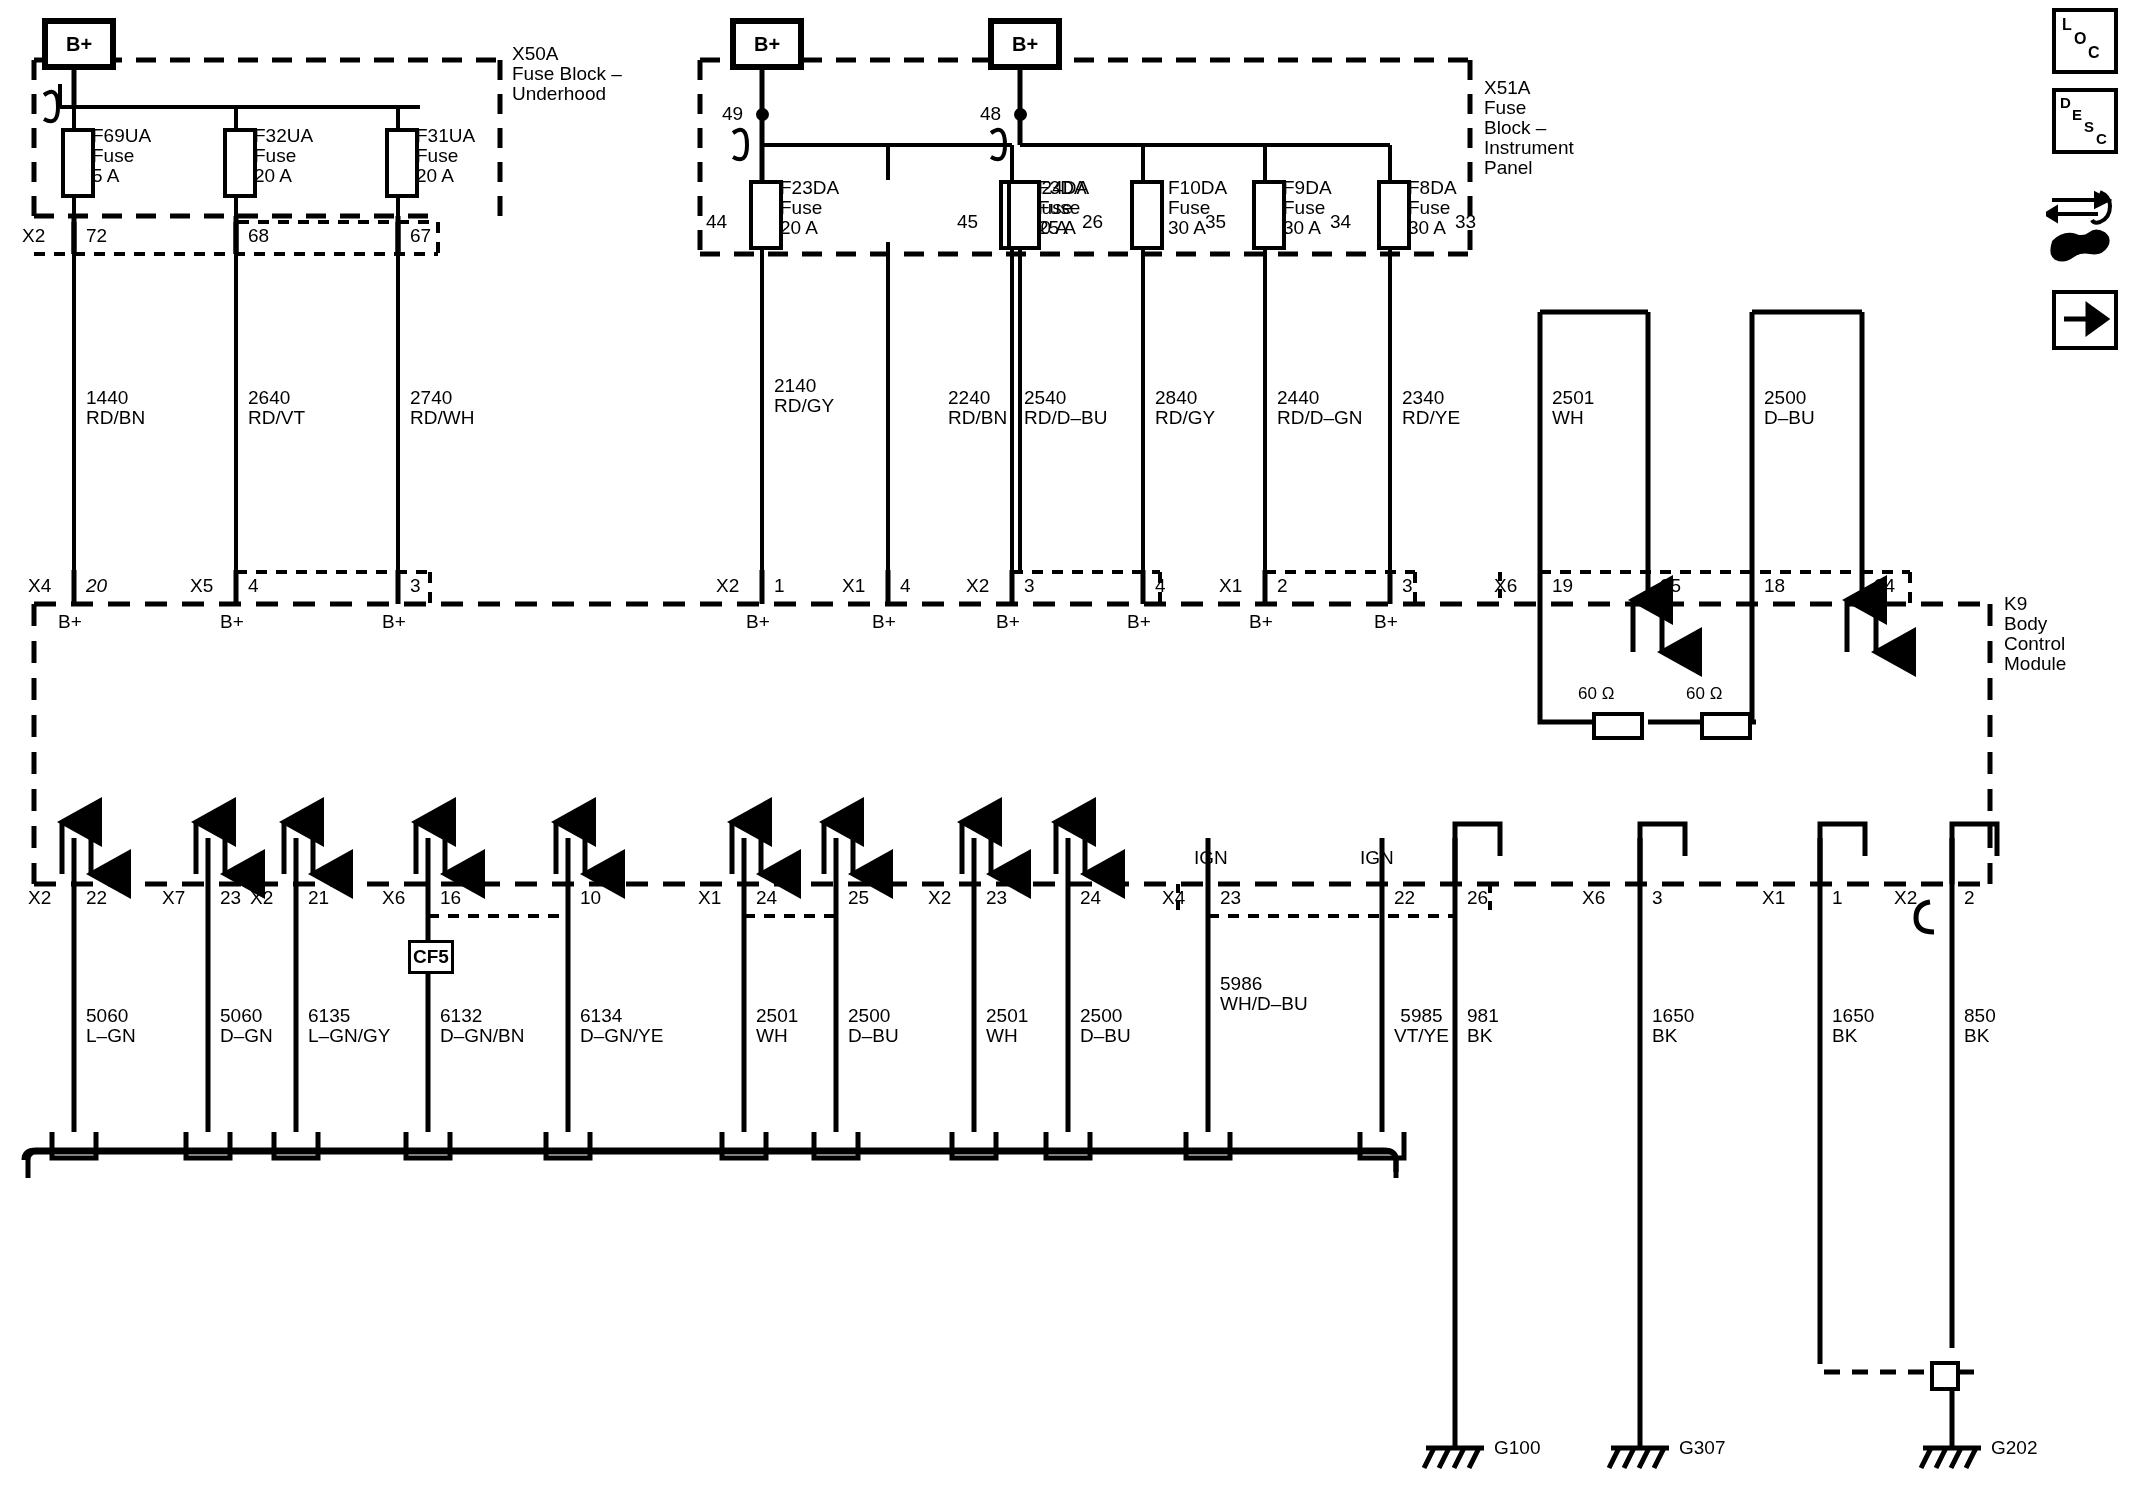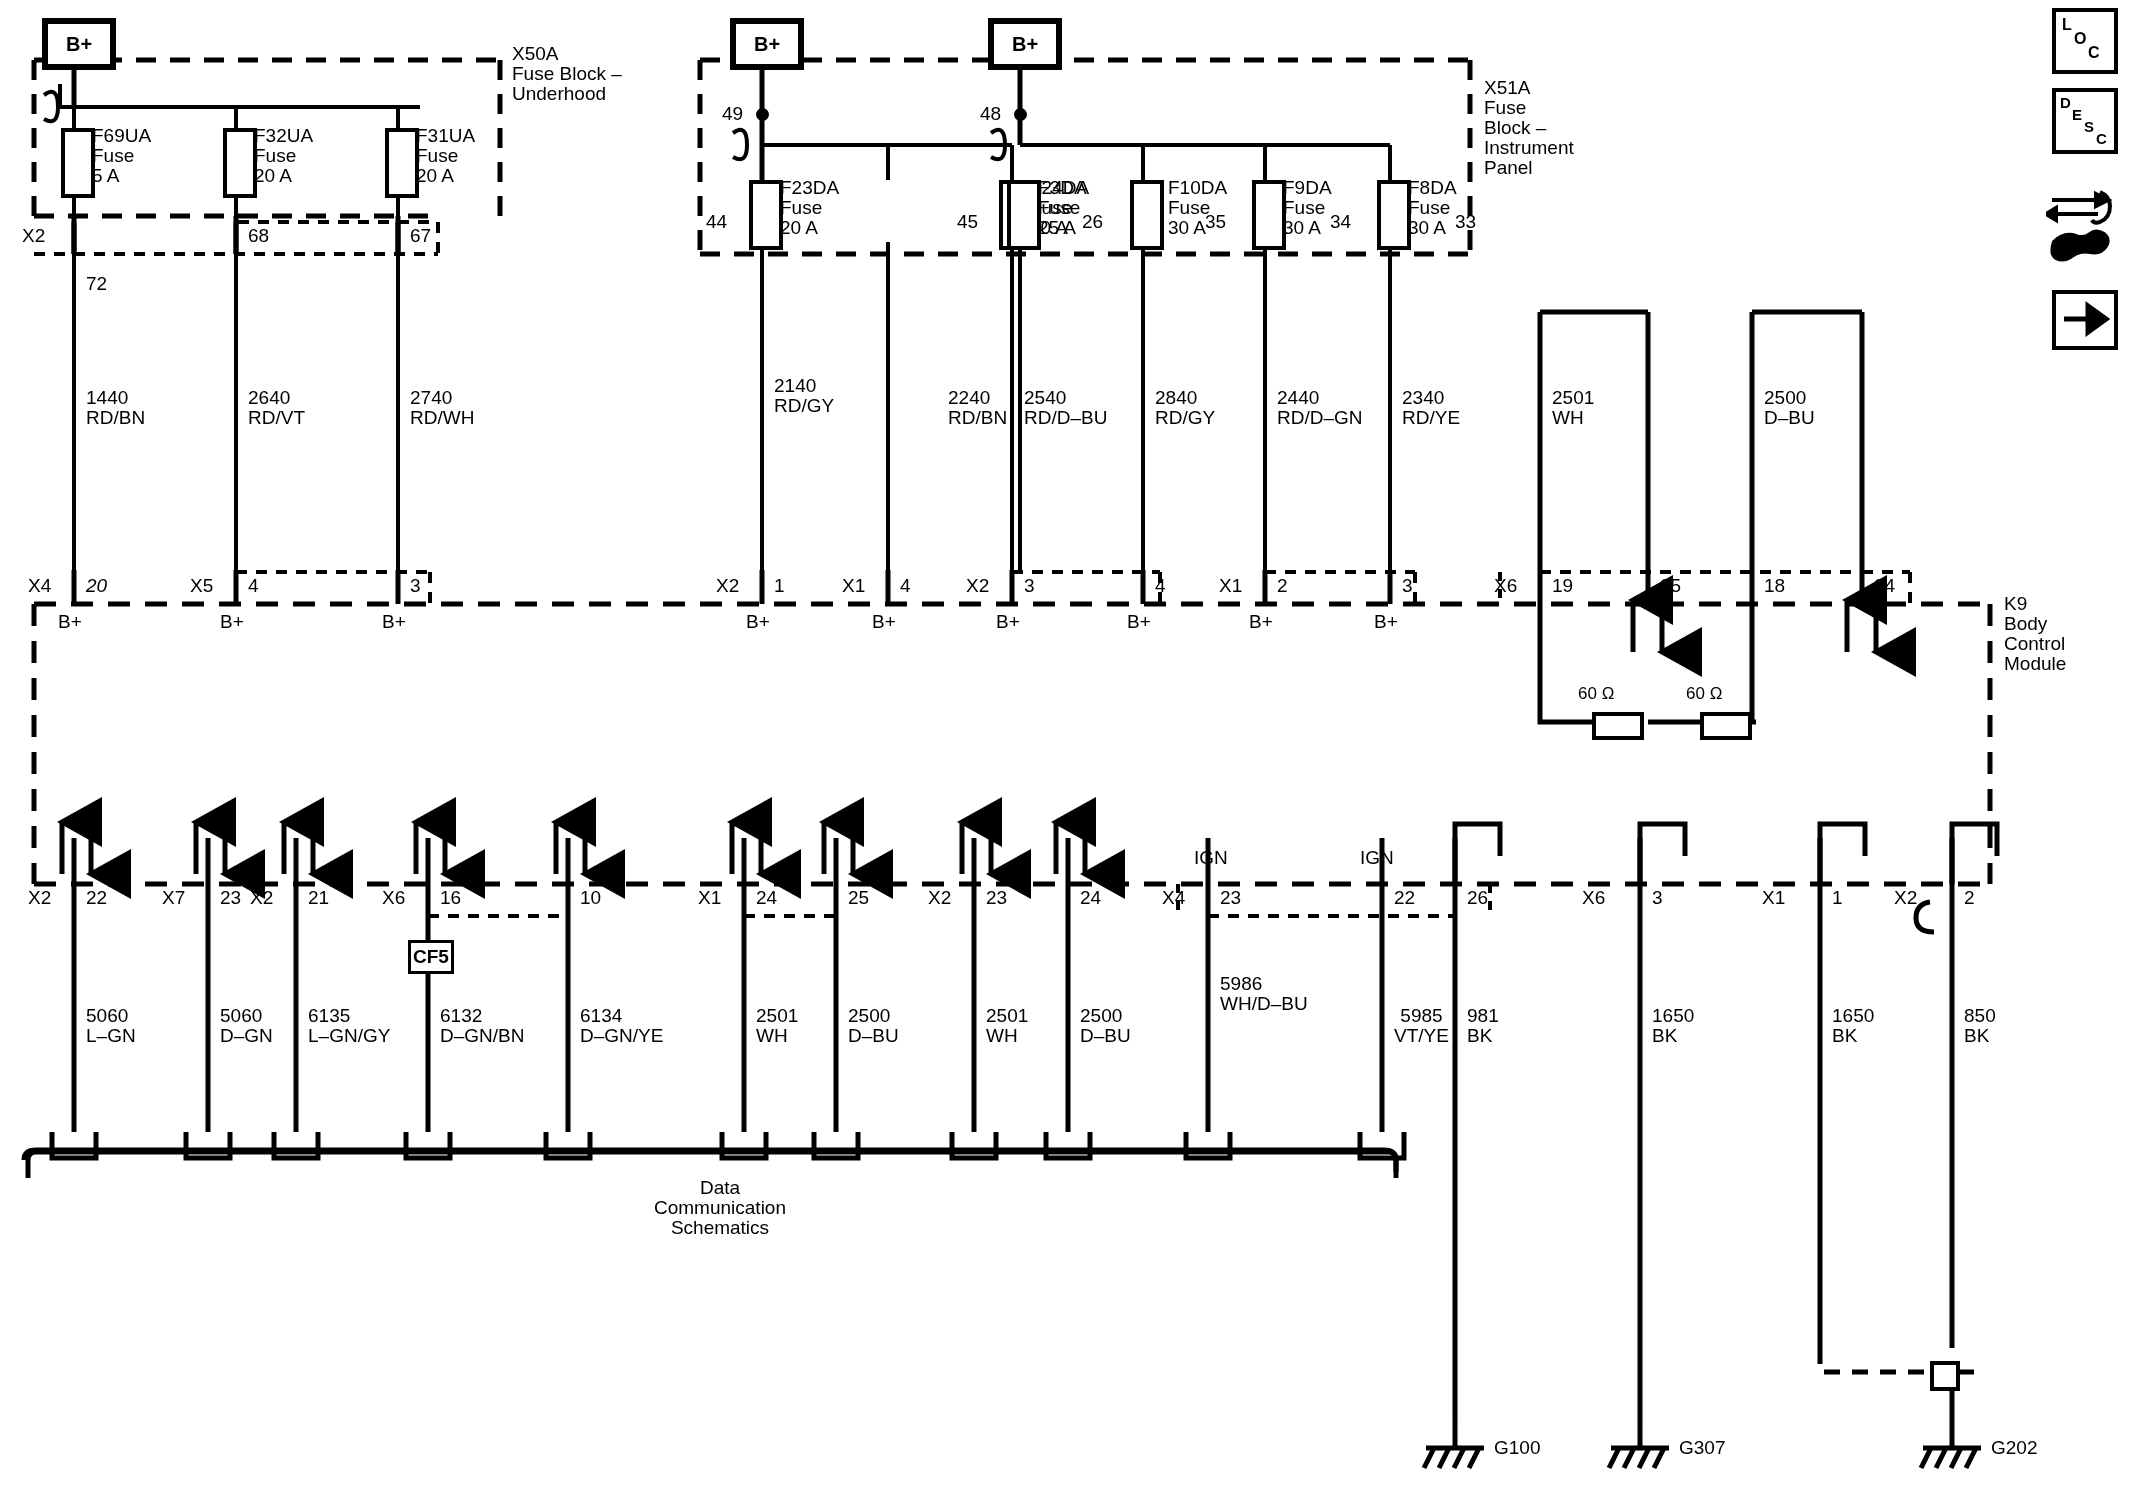--- a/index.html
+++ b/index.html
@@ -225,21 +225,21 @@
 
   <div class="fuse" style="left:223px; top:128px;"></div>
   <div class="t" style="left:254px; top:126px;"><span>F32UA</span><br><span>Fuse</span><br><span>20 A</span></div>
 
   <div class="fuse" style="left:385px; top:128px;"></div>
   <div class="t" style="left:416px; top:126px;"><span>F31UA</span><br><span>Fuse</span><br><span>20 A</span></div>
 
   <div class="t" style="left:512px; top:44px;"><span>X50A</span><br><span>Fuse Block –</span><br><span>Underhood</span></div>
 
   <div class="t" style="left:22px; top:226px;"><span>X2</span></div>
-  <div class="t" style="left:86px; top:226px;margin-top:48px;"><span>72</span></div>
+  <div class="t" style="left:86px; top:226px;"><span>72</span></div>
   <div class="t" style="left:248px; top:226px;"><span>68</span></div>
   <div class="t" style="left:410px; top:226px;"><span>67</span></div>
 
   <div class="t" style="left:722px; top:104px;"><span>49</span></div>
   <div class="dot" style="left:756px; top:108px;"></div>
   <div class="t" style="left:980px; top:104px;"><span>48</span></div>
   <div class="dot" style="left:1014px; top:108px;"></div>
 
   <div class="fuse" style="left:749px;  top:180px;"></div>
   <div class="t" style="left:780px;  top:178px;"><span>F23DA</span><br><span>Fuse</span><br><span>20 A</span></div>
@@ -364,23 +364,20 @@
   <div class="t" style="left:986px; top:1006px;"><span>2501</span><br><span>WH</span></div>
   <div class="t" style="left:1080px;top:1006px;"><span>2500</span><br><span>D–BU</span></div>
   <div class="t" style="left:1220px;top:974px;"><span>5986</span><br><span>WH/D–BU</span></div>
   <div class="t" style="left:1394px;top:1006px;text-align:center;"><span>5985</span><br><span>VT/YE</span></div>
 
   <div class="t" style="left:1467px;top:1006px;"><span>981</span><br><span>BK</span></div>
   <div class="t" style="left:1652px;top:1006px;"><span>1650</span><br><span>BK</span></div>
   <div class="t" style="left:1832px;top:1006px;"><span>1650</span><br><span>BK</span></div>
   <div class="t" style="left:1964px;top:1006px;"><span>850</span><br><span>BK</span></div>
 
-  <div class="t ctr" style="left:600px;top:1178px;width:240px;"><span style="white-space:pre-line;">Data
-Communication
-Schematics</span></div>
 
   <div class="t" style="left:1494px;top:1438px;"><span>G100</span></div>
   <div class="t" style="left:1679px;top:1438px;"><span>G307</span></div>
   <div class="t" style="left:1991px;top:1438px;"><span>G202</span></div>
   <div class="sq" style="left:1930px;top:1361px;"></div>
 
   <div class="legbox" style="left:2052px;top:8px;width:58px;height:58px;">
     <span class="legtxt" style="left:6px;top:4px;font-size:16px;">L</span>
     <span class="legtxt" style="left:18px;top:18px;font-size:16px;">O</span>
     <span class="legtxt" style="left:32px;top:32px;font-size:16px;">C</span>

